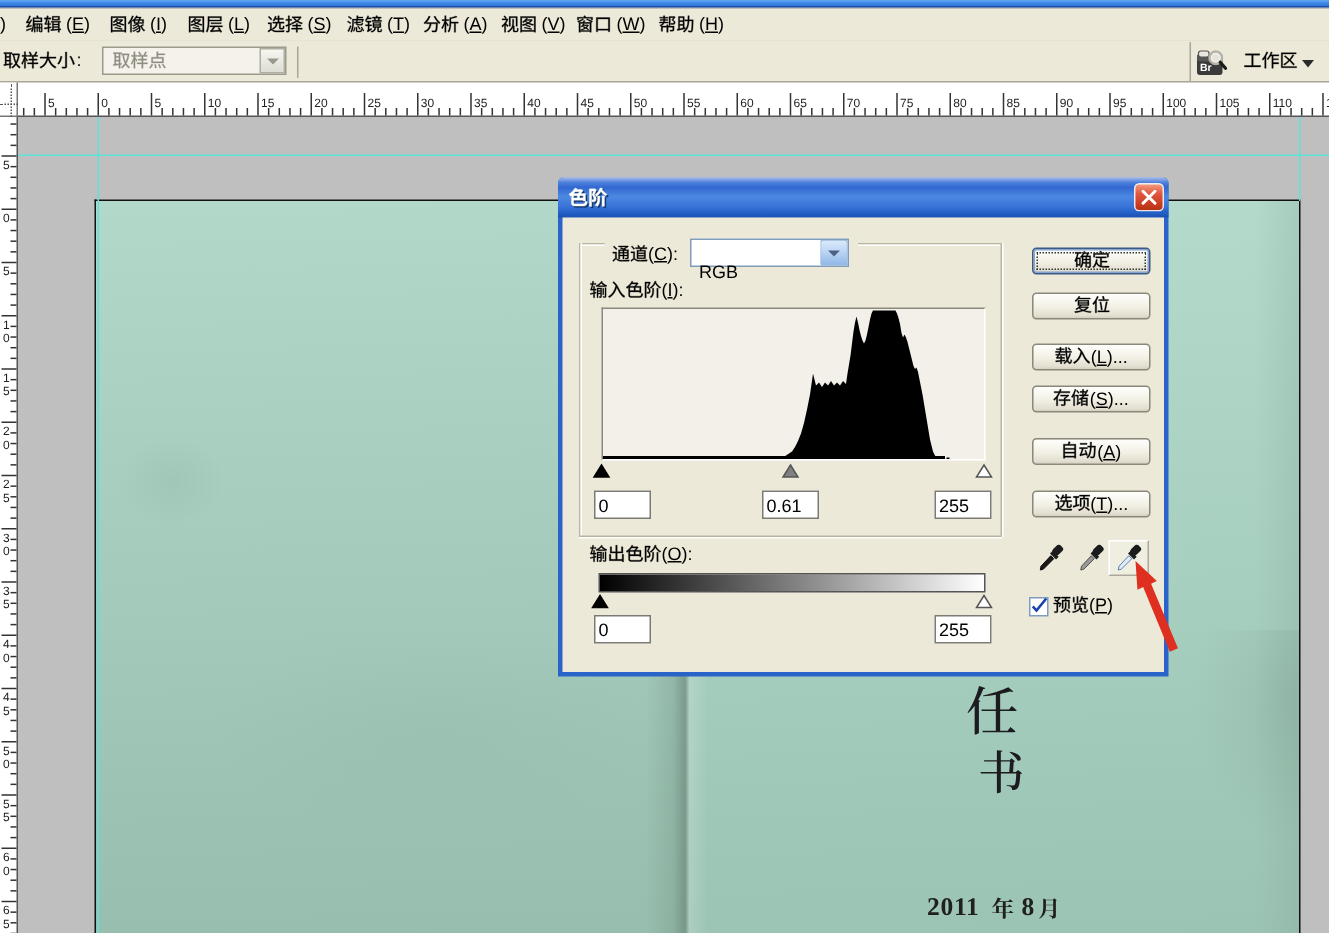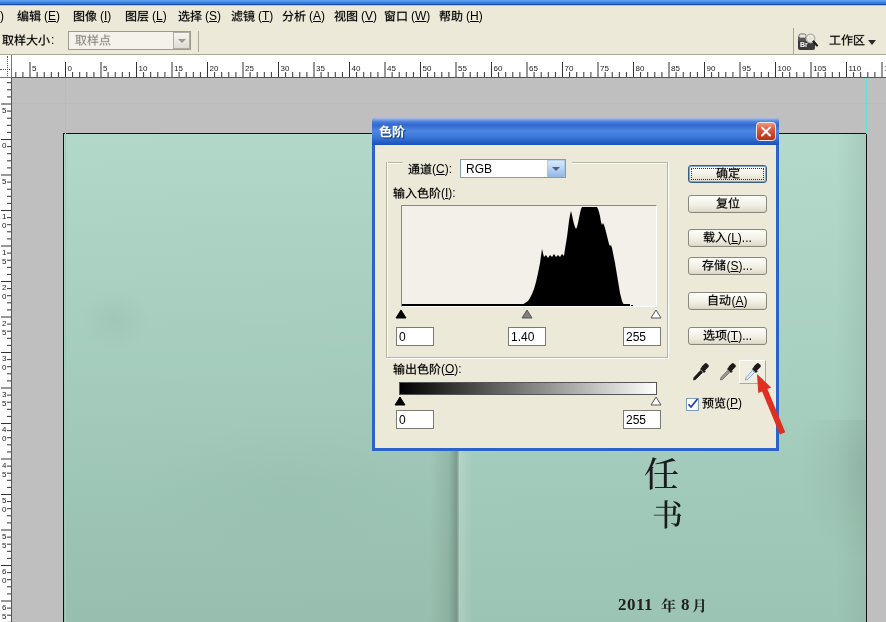--- a/index.html
+++ b/index.html
@@ -404,21 +404,21 @@
 <div class="abs" style="left:667px;top:162px;width:1px;height:196px;background:#b9b5a2"></div>
 <div class="abs" style="left:668px;top:162px;width:1px;height:196px;background:#fff"></div>
 <div class="abs" style="left:386px;top:357px;width:282px;height:1px;background:#b9b5a2"></div>
 <div class="abs" style="left:386px;top:358px;width:282px;height:1px;background:#fff"></div>
 <svg style="position:absolute;left:408px;top:163px;overflow:visible;" width="24" height="14" fill="#000" stroke="#000" stroke-width="18">
     <use href="#s901a" transform="translate(0,10.56) scale(0.012,-0.012)"></use>
     <use href="#s9053" transform="translate(12,10.56) scale(0.012,-0.012)"></use>
   </svg>
 <span class="abs" style="left:432px;top:162px;font-size:12px">(<u>C</u>):</span>
 <div class="abs" style="left:460px;top:159px;width:106px;height:19px;background:#fff;border:1px solid #7f9db9"></div>
-<span class="abs" style="left:466px;top:162px;font-size:12px">RGB</span>
+<span class="abs" style="left:466px;top:174px;font-size:12px">RGB</span>
 <svg class="abs" style="left:547px;top:160px" width="18" height="17">
 <rect x="0" y="0" width="18" height="17" rx="2" fill="url(#cbgrad)" stroke="#9dbbd8" stroke-width="1"></rect>
 <path d="M5 7 L9 11 L13 7 Z" fill="#4d6185"></path>
 </svg>
 <svg style="position:absolute;left:393px;top:187px;overflow:visible;" width="48" height="14" fill="#000" stroke="#000" stroke-width="18">
     <use href="#s8f93" transform="translate(0,10.56) scale(0.012,-0.012)"></use>
     <use href="#s5165" transform="translate(12,10.56) scale(0.012,-0.012)"></use>
     <use href="#s8272" transform="translate(24,10.56) scale(0.012,-0.012)"></use>
     <use href="#s9636" transform="translate(36,10.56) scale(0.012,-0.012)"></use>
   </svg>
@@ -434,21 +434,21 @@
   </svg>
 <svg class="abs" style="left:521px;top:309px" width="12" height="10">
     <path d="M6 1 L11 9 L1 9 Z" fill="#808080" stroke="#555" stroke-width="1"></path>
   </svg>
 <svg class="abs" style="left:650px;top:309px" width="12" height="10">
     <path d="M6 1 L11 9 L1 9 Z" fill="#fff" stroke="#555" stroke-width="1"></path>
   </svg>
 <div class="abs" style="left:396px;top:327px;width:38px;height:19px;background:#fff;border:1px solid #7b7b73"></div>
 <span class="abs" style="left:399px;top:330px;font-size:12px">0</span>
 <div class="abs" style="left:508px;top:327px;width:38px;height:19px;background:#fff;border:1px solid #7b7b73"></div>
-<span class="abs" style="left:511px;top:330px;font-size:12px">1.40</span>
+<span class="abs" style="left:511px;top:330px;font-size:12px">0.61</span>
 <div class="abs" style="left:623px;top:327px;width:38px;height:19px;background:#fff;border:1px solid #7b7b73"></div>
 <span class="abs" style="left:626px;top:330px;font-size:12px">255</span>
 <svg style="position:absolute;left:393px;top:363px;overflow:visible;" width="48" height="14" fill="#000" stroke="#000" stroke-width="18">
     <use href="#s8f93" transform="translate(0,10.56) scale(0.012,-0.012)"></use>
     <use href="#s51fa" transform="translate(12,10.56) scale(0.012,-0.012)"></use>
     <use href="#s8272" transform="translate(24,10.56) scale(0.012,-0.012)"></use>
     <use href="#s9636" transform="translate(36,10.56) scale(0.012,-0.012)"></use>
   </svg>
 <span class="abs" style="left:441px;top:362px;font-size:12px">(<u>O</u>):</span>
 <div class="abs" style="left:399px;top:382px;width:258px;height:13px;border:1px solid #555;background:linear-gradient(90deg,#000,#fff)"></div>

